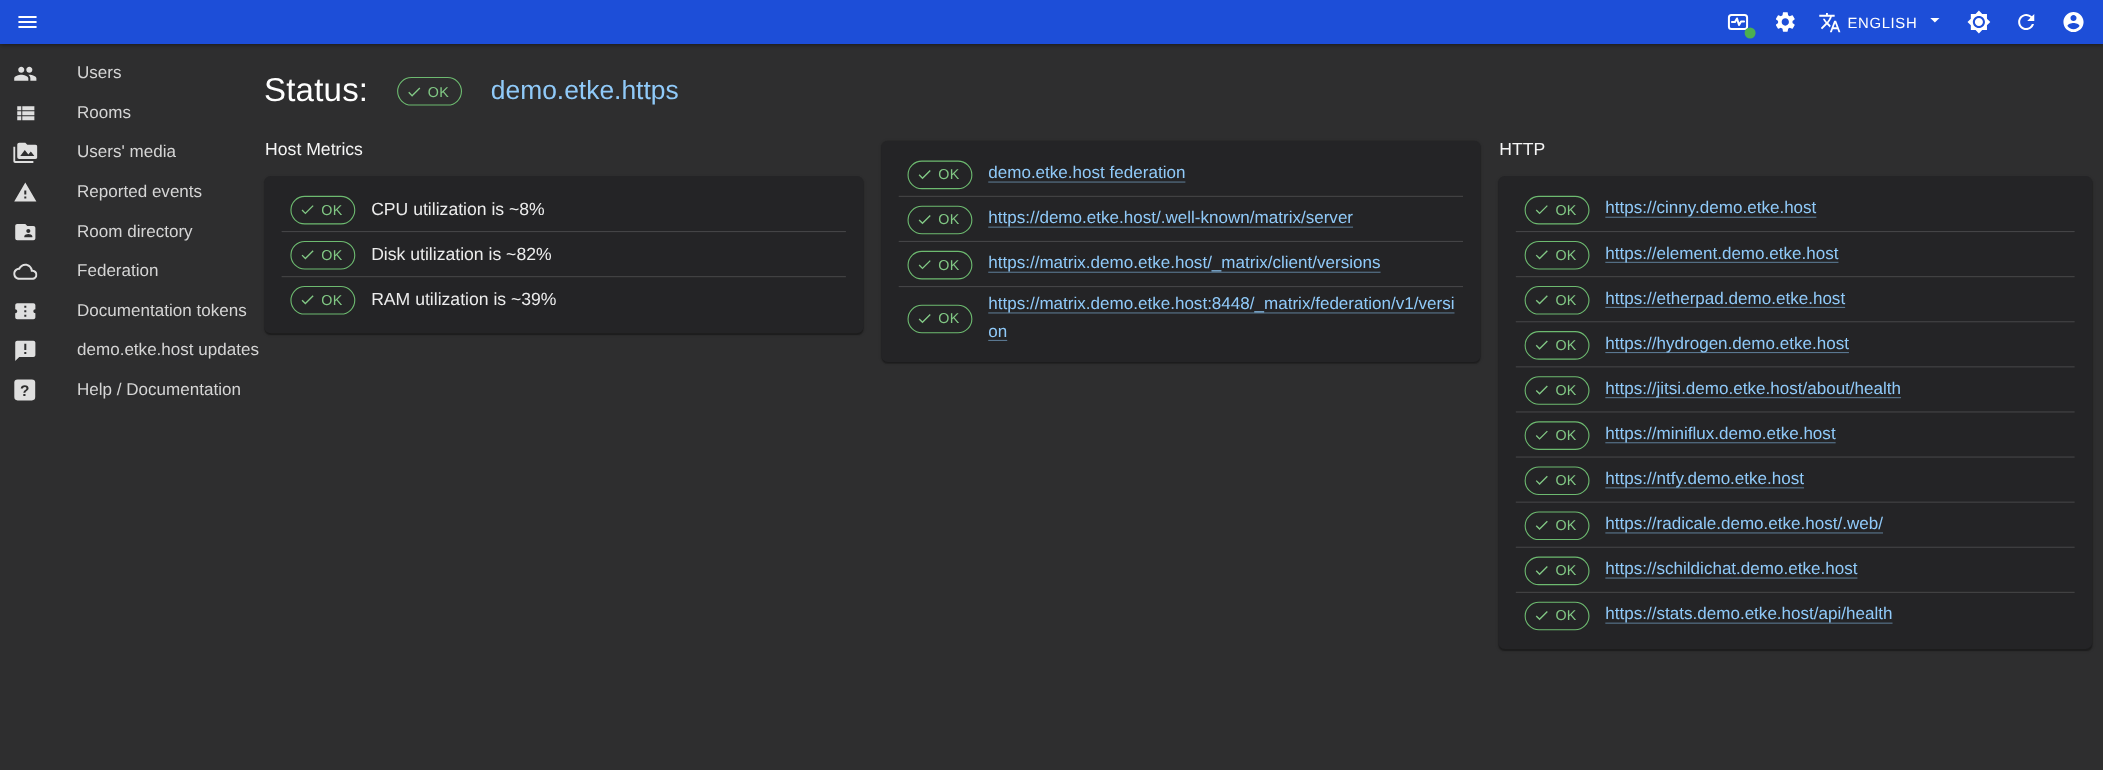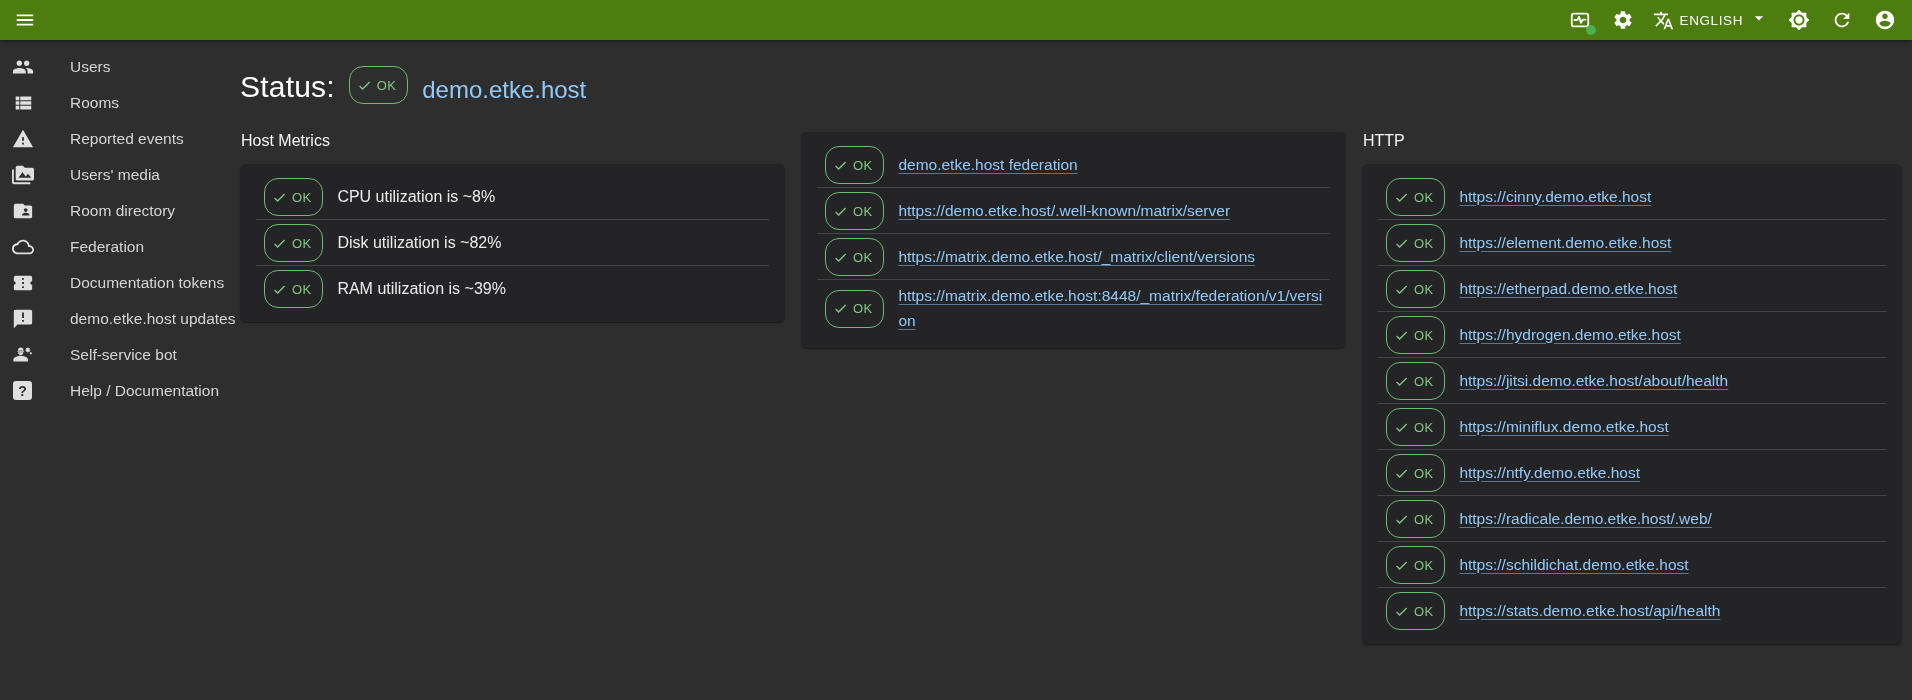--- a/index.html
+++ b/index.html
@@ -6,21 +6,21 @@
   html, body { width: 1912px; height: 700px; overflow: hidden; }
   body {
     background: #2e2e2f;
     font-family: "Liberation Sans", sans-serif;
     color: #e6e6e6;
     -webkit-font-smoothing: antialiased;
   }
 
   
   .appbar {
-    height: 40px; background: #4d7c0f;
+    height: 40px; background: #1d4ed8;
     display: flex; align-items: center;
     padding: 0 14px 0 12px;
     box-shadow: 0 1px 4px rgba(0,0,0,.45);
     position: relative; z-index: 5;
   }
   .icon-btn {
     width: 26px; height: 26px; display: inline-flex;
     align-items: center; justify-content: center;
     color: #ffffff; cursor: pointer; position: relative; flex: none;
   }
@@ -49,27 +49,27 @@
   .side-icon svg { width: 22px; height: 22px; display: block; }
   .side-label { font-size: 15.5px; color: #d5d5d5; white-space: nowrap; }
   .help-box {
     width: 19px; height: 19px; margin: 1px; border-radius: 3px;
     background: #dfdfdf; color: #2e2e2f; font-weight: bold; font-size: 14px;
     display: inline-flex; align-items: center; justify-content: center;
   }
 
   
   .main { flex: 1; padding: 26px 10px 0 0; }
-  .status-header { display: flex; align-items: flex-end; gap: 14px; margin-bottom: 0; }
+  .status-header { display: flex; align-items: center; gap: 26px; margin-bottom: 0; }
   .status-title { font-size: 30px; font-weight: 400; color: #ffffff; letter-spacing: .2px; }
   .status-host { font-size: 24px; color: #90caf9; text-decoration: none; cursor: pointer; }
 
   .chip {
     display: inline-flex; align-items: center; gap: 5px;
-    height: 38px; padding: 0 11px 0 7px; border-radius: 14px;
+    height: 26px; padding: 0 11px 0 7px; border-radius: 14px;
     border: 1px solid #6dba70; color: #81c784;
     font-size: 13px; letter-spacing: .3px; flex: none;
   }
   .chip svg { width: 15px; height: 15px; display: block; }
 
   .columns { display: flex; gap: 16px; margin-top: 28px; }
   .col { flex: none; }
   .col-1, .col-2 { width: 545px; }
   .col-3 { width: 540px; }
   .section-title { font-size: 16px; font-weight: 400; color: #f5f5f5; margin: 0 0 14px 1px; }
@@ -160,36 +160,36 @@
       <span class="side-icon">
         <svg viewBox="0 0 24 24" fill="currentColor">
             <path d="M4 14h4v-4H4v4zm0 5h4v-4H4v4zM4 9h4V5H4v4zm5 5h12v-4H9v4zm0 5h12v-4H9v4zM9 5v4h12V5H9z"></path>
           </svg>
       </span>
       <span class="side-label">Rooms</span>
     </div>
     <div class="side-item">
       <span class="side-icon">
         <svg viewBox="0 0 24 24" fill="currentColor">
+            <path d="M2 6H0v5h.01L0 20c0 1.1.9 2 2 2h18v-2H2V6zm20-2h-8l-2-2H6c-1.1 0-1.99.9-1.99 2L4 16c0 1.1.9 2 2 2h16c1.1 0 2-.9 2-2V6c0-1.1-.9-2-2-2zM7 15l4.5-6 3.5 4.51 2.5-3.01L21 15H7z"></path>
+          </svg>
+      </span>
+      <span class="side-label">Users' media</span>
+    </div>
+    <div class="side-item">
+      <span class="side-icon">
+        <svg viewBox="0 0 24 24" fill="currentColor">
             <path d="M1 21h22L12 2 1 21zm12-3h-2v-2h2v2zm0-4h-2v-4h2v4z"></path>
           </svg>
       </span>
       <span class="side-label">Reported events</span>
     </div>
     <div class="side-item">
       <span class="side-icon">
         <svg viewBox="0 0 24 24" fill="currentColor">
-            <path d="M2 6H0v5h.01L0 20c0 1.1.9 2 2 2h18v-2H2V6zm20-2h-8l-2-2H6c-1.1 0-1.99.9-1.99 2L4 16c0 1.1.9 2 2 2h16c1.1 0 2-.9 2-2V6c0-1.1-.9-2-2-2zM7 15l4.5-6 3.5 4.51 2.5-3.01L21 15H7z"></path>
-          </svg>
-      </span>
-      <span class="side-label">Users' media</span>
-    </div>
-    <div class="side-item">
-      <span class="side-icon">
-        <svg viewBox="0 0 24 24" fill="currentColor">
             <path d="M22 6h-8l-2-2H4c-1.1 0-2 .9-2 2v12c0 1.1.9 2 2 2h16c1.1 0 2-.9 2-2V8c0-1.1-.9-2-2-2zm-7 3c1.1 0 2 .9 2 2s-.9 2-2 2-2-.9-2-2 .9-2 2-2zm4 8h-8v-1c0-1.33 2.67-2 4-2s4 .67 4 2v1z"></path>
           </svg>
       </span>
       <span class="side-label">Room directory</span>
     </div>
     <div class="side-item">
       <span class="side-icon">
         <svg viewBox="0 0 24 24" fill="currentColor">
             <path d="M19.35 10.04C18.67 6.59 15.64 4 12 4 9.11 4 6.6 5.64 5.35 8.04 2.34 8.36 0 10.91 0 14c0 3.31 2.69 6 6 6h13c2.76 0 5-2.24 5-5 0-2.64-2.05-4.78-4.65-4.96zM19 18H6c-2.21 0-4-1.79-4-4s1.79-4 4-4h.71C7.37 7.69 9.48 6 12 6c3.04 0 5.5 2.46 5.5 5.5v.5H19c1.66 0 3 1.34 3 3s-1.34 3-3 3z"></path>
           </svg>
@@ -204,55 +204,39 @@
       </span>
       <span class="side-label">Documentation tokens</span>
     </div>
     <div class="side-item">
       <span class="side-icon">
         <svg viewBox="0 0 24 24" fill="currentColor">
             <path d="M20 2H4c-1.1 0-1.99.9-1.99 2L2 22l4-4h14c1.1 0 2-.9 2-2V4c0-1.1-.9-2-2-2zm-7 9h-2V5h2v6zm0 4h-2v-2h2v2z"></path>
           </svg>
       </span>
       <span class="side-label">demo.etke.host updates</span>
-    </div>
-    <div class="side-item">
-      <span class="side-icon">
-        <svg viewBox="0 0 24 24" fill="currentColor">
-          <path d="M9.5 12.8c-2.8 0-8 1.4-8 4.2V19h16v-2c0-2.8-5.2-4.2-8-4.2z"></path>
-          <path d="M6.6 7h5.8v-.6c0-1.4-1.2-2.6-2.9-2.6S6.6 5 6.6 6.4z"></path>
-          <rect x="5.8" y="7.3" width="7.4" height="1.1" rx="0.55"></rect>
-          <path d="M6.6 9h5.8a2.9 2.9 0 0 1-5.8 0z"></path>
-          <g stroke="currentColor" stroke-width="1.1" fill="none">
-            <path d="M17.3 3.8v5.4M14.6 6.5H20M15.4 4.6l3.8 3.8M19.2 4.6l-3.8 3.8"></path>
-          </g>
-          <circle cx="17.3" cy="6.5" r="1.7"></circle>
-          <circle cx="20.6" cy="10.2" r="1.2"></circle>
-        </svg>
-      </span>
-      <span class="side-label">Self-service bot</span>
     </div>
     <div class="side-item">
       <span class="side-icon">
           <span class="help-box">?</span>
         </span>
       <span class="side-label">Help / Documentation</span>
     </div>
   </nav>
 
   <main class="main">
     <div class="status-header">
       <h1 class="status-title">Status:</h1>
       <span class="chip">
         <svg viewBox="0 0 24 24" fill="currentColor">
             <path d="M9 16.17L4.83 12l-1.42 1.41L9 19 21 7l-1.41-1.41z"></path>
           </svg>
         <span>OK</span>
       </span>
-      <a class="status-host">demo.etke.host</a>
+      <a class="status-host">demo.etke.https</a>
     </div>
 
     <div class="columns">
 
       <section class="col col-1">
         <h2 class="section-title">Host Metrics</h2>
         <div class="card">
           <div class="row">
             <span class="chip">
               <svg viewBox="0 0 24 24" fill="currentColor">

